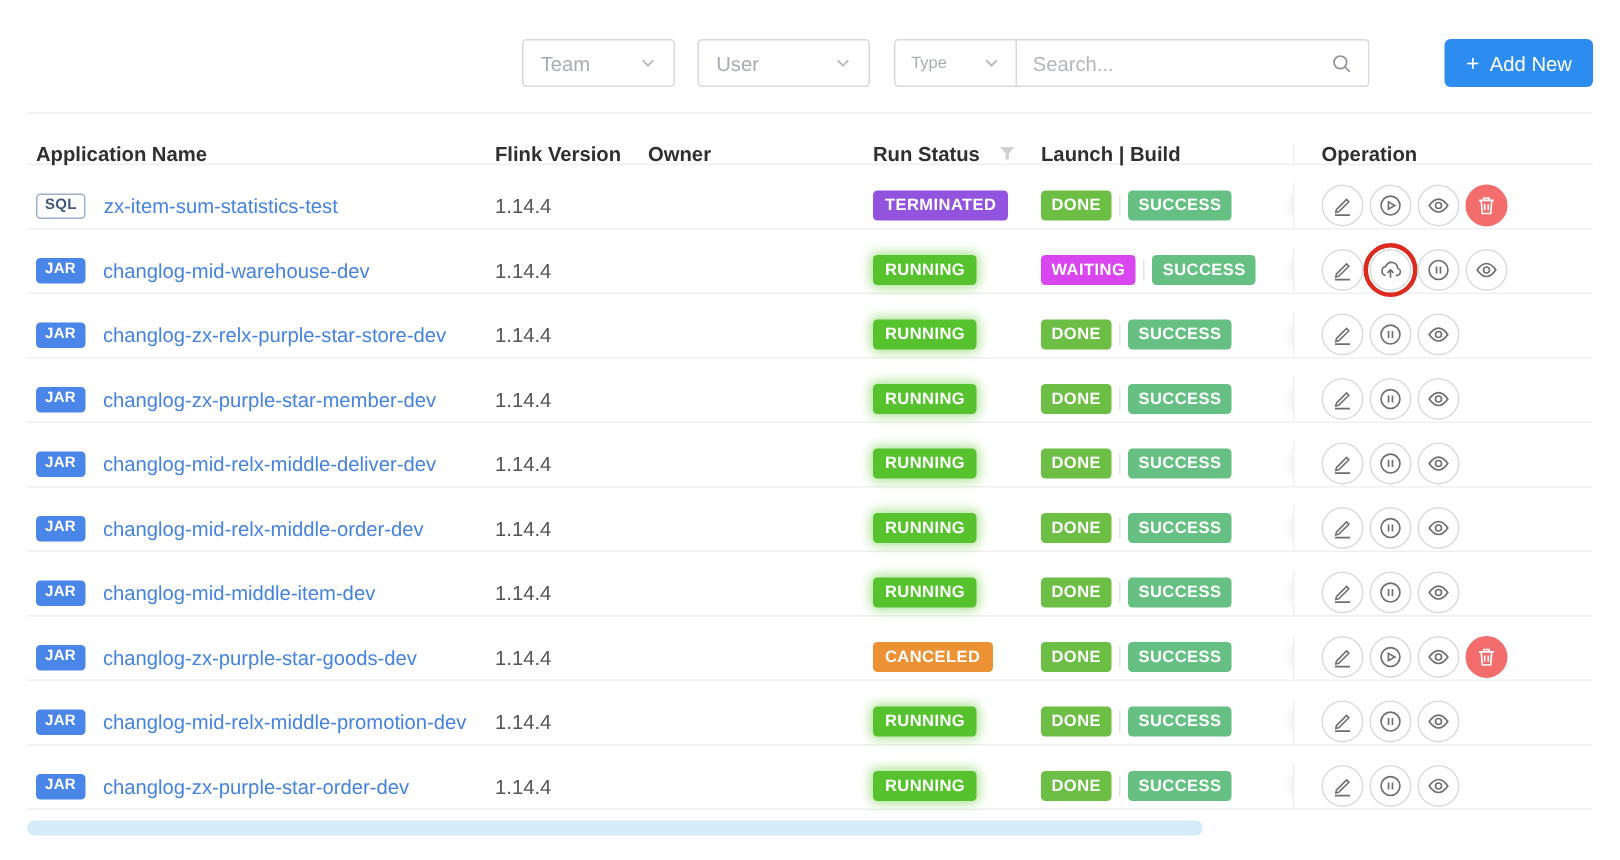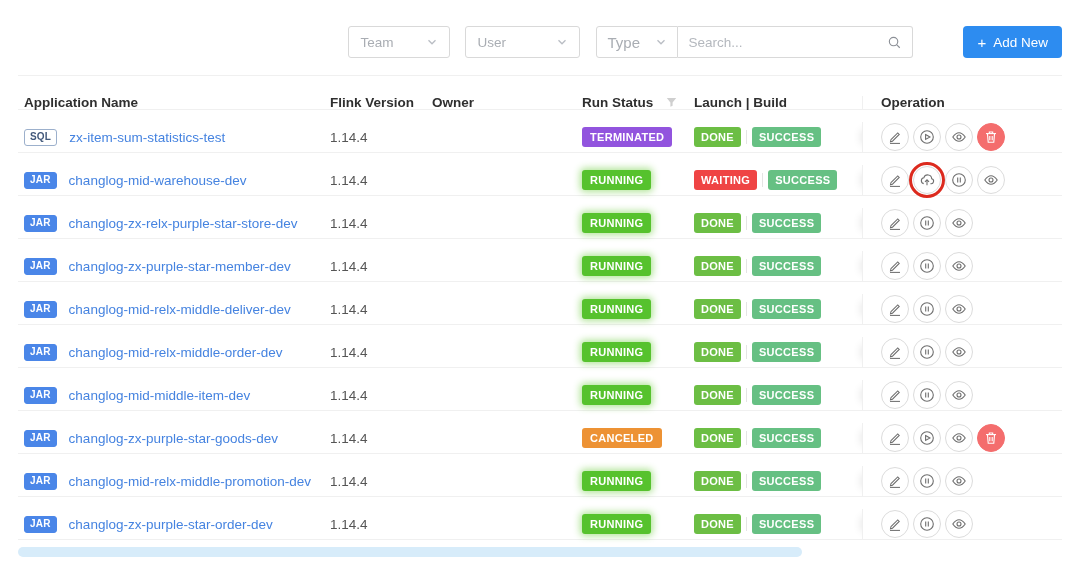--- a/index.html
+++ b/index.html
@@ -10,21 +10,21 @@
   .toolbar { position:absolute; top:26px; left:0; right:18px; display:flex; justify-content:flex-end; align-items:center; }
   .select { height:32px; border:1px solid #d9d9d9; border-radius:3px; background:#fff;
             display:flex; align-items:center; justify-content:space-between; padding:0 11px; cursor:pointer; }
   .select .ph { font-size:13.5px; color:#a9adb3; }
   .select svg, .type-select svg { width:12px; height:12px; stroke:#b9bdc4; fill:none; stroke-width:1.3; }
   .sel-team { width:102px; margin-right:15px; }
   .sel-user { width:115px; margin-right:16px; }
   .search-group { display:flex; height:32px; margin-right:50px; }
   .type-select { width:82px; border:1px solid #d9d9d9; border-radius:3px 0 0 3px; background:#fff;
                  display:flex; align-items:center; justify-content:space-between; padding:0 10px; cursor:pointer; }
-  .type-select .ph { font-size:15px; color:#a9adb3; }
+  .type-select .ph { font-size:11px; color:#a9adb3; }
   .search-box { width:235px; border:1px solid #d9d9d9; border-left:none; border-radius:0 3px 3px 0;
                 display:flex; align-items:center; padding:0 10px; background:#fff; }
   .search-box input { flex:1; border:none; outline:none; font-size:13.5px; color:#8b5cf6; background:transparent; }
   .search-box input::placeholder { color:#b4b8be; }
   .search-box svg { width:15px; height:15px; stroke:#8b8f96; fill:none; stroke-width:1.2; }
   .add-new { height:32px; padding:0 14px; background:#2d8cf0; border:none; border-radius:4px; color:#fff;
              font-size:13.5px; display:flex; align-items:center; gap:7px; cursor:pointer; }
   .add-new .plus { font-size:15px; font-weight:400; line-height:1; }
 
   
@@ -180,21 +180,21 @@
     <div class="cell c1">
       <span class="type-badge jar">JAR</span>
       <a class="app-link">changlog-mid-warehouse-dev</a>
     </div>
     <div class="cell c2">1.14.4</div>
     <div class="cell c3"></div>
     <div class="cell c4">
       <span class="status-badge glow" style="background: rgb(86, 194, 45);">RUNNING</span>
     </div>
     <div class="cell c5">
-      <span class="mini-badge" style="background: #ef4444;">WAITING</span>
+      <span class="mini-badge" style="background: #d946ef;">WAITING</span>
       <span class="badge-divider"></span>
       <span class="mini-badge" style="background: rgb(102, 192, 131);">SUCCESS</span>
     </div>
     <div class="cell c6">
             <button class="op-btn">
               <span class="op-icon">
                 <svg viewBox="0 0 17 17">
                   <path d="M4.2 11.4 L11.4 4.2 L13 5.8 L5.8 13 L3.7 13.5 Z"></path>
                   <line x1="3.2" y1="15.3" x2="13.8" y2="15.3"></line>
                 </svg>

